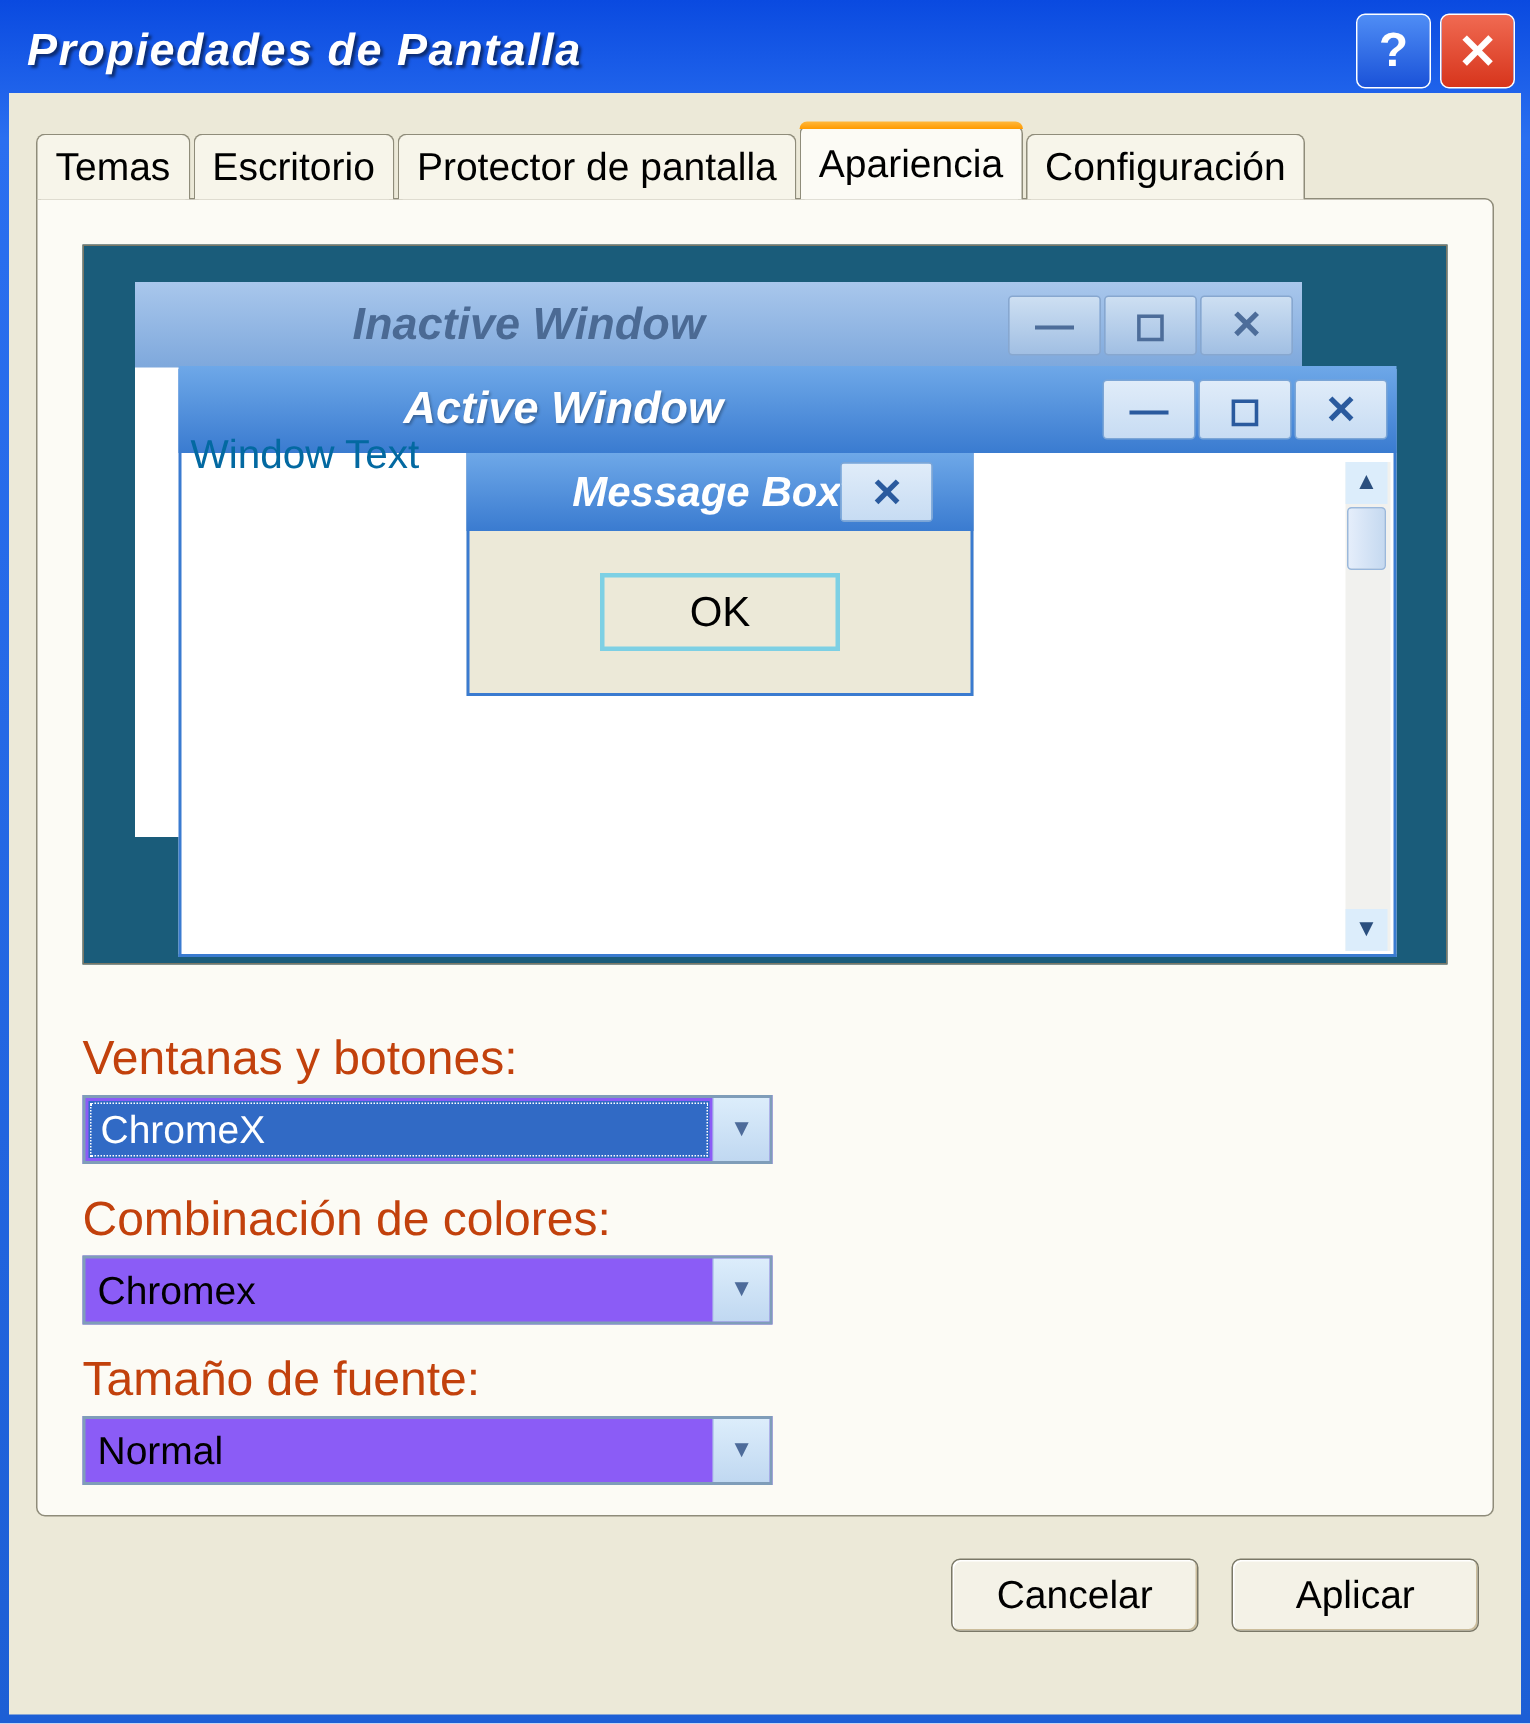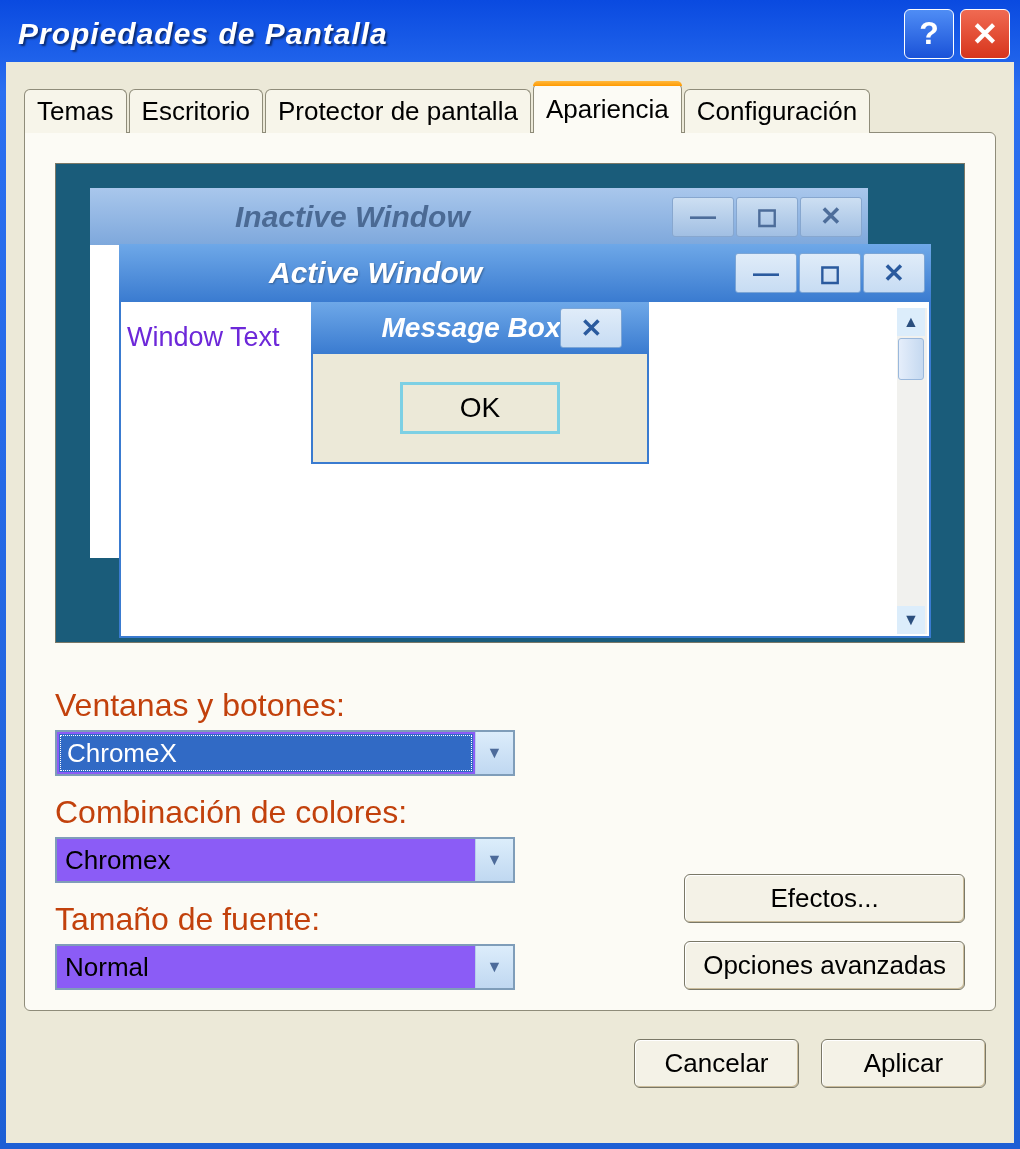--- a/index.html
+++ b/index.html
@@ -181,24 +181,24 @@
     border-radius: 3px;
     display: flex;
     align-items: center;
     justify-content: center;
     font-weight: bold;
     font-size: 26px;
     color: #2a5a9e;
   }
   .pv-window-text {
     position: absolute;
-    top: 76px;
+    top: 42px;
     left: 6px;
     font-size: 27px;
-    color: #6d28d9;
+    color: #0369a1;
   }
   .pv-scroll {
     position: absolute;
     top: 62px;
     right: 2px;
     bottom: 2px;
     width: 30px;
     background: #f1f1ee;
   }
   .pv-scroll .arrow-up,
@@ -411,24 +411,20 @@
             <div class="dd">▼</div>
           </div>
 
           <div class="flabel">Tamaño de fuente:</div>
           <div class="select">
             <div class="val">Normal</div>
             <div class="dd">▼</div>
           </div>
         </div>
 
-        <div class="form-right">
-          <div class="btn">Efectos...</div>
-          <div class="btn">Opciones avanzadas</div>
-        </div>
       </div>
 
     </div>
 
     <div class="bottom-buttons">
       <div class="btn">Cancelar</div>
       <div class="btn">Aplicar</div>
     </div>
   </div>
 </div>

